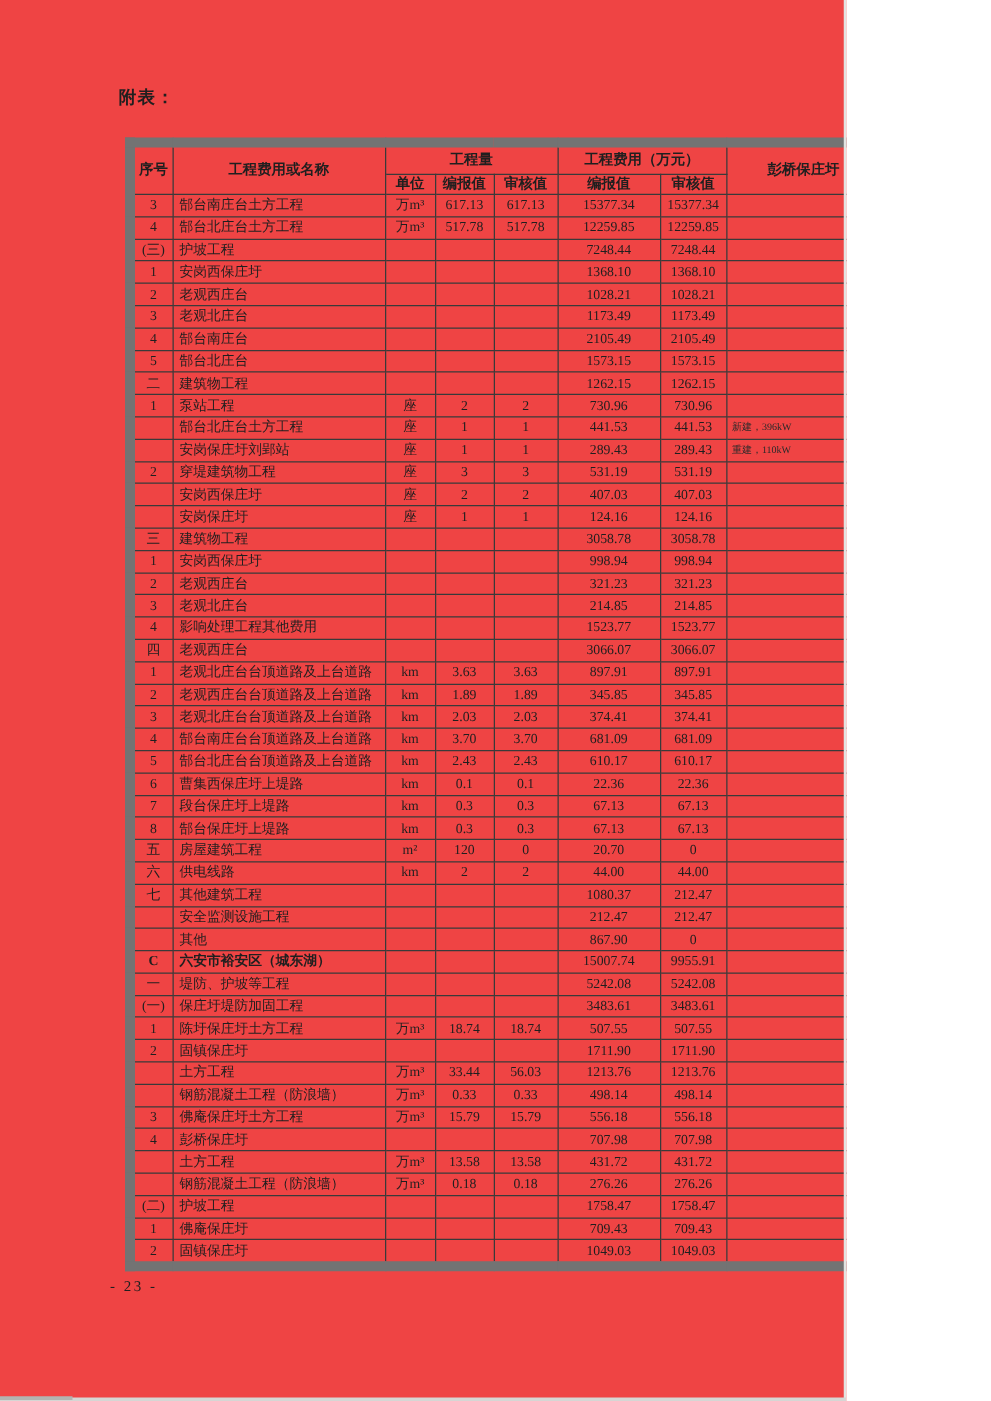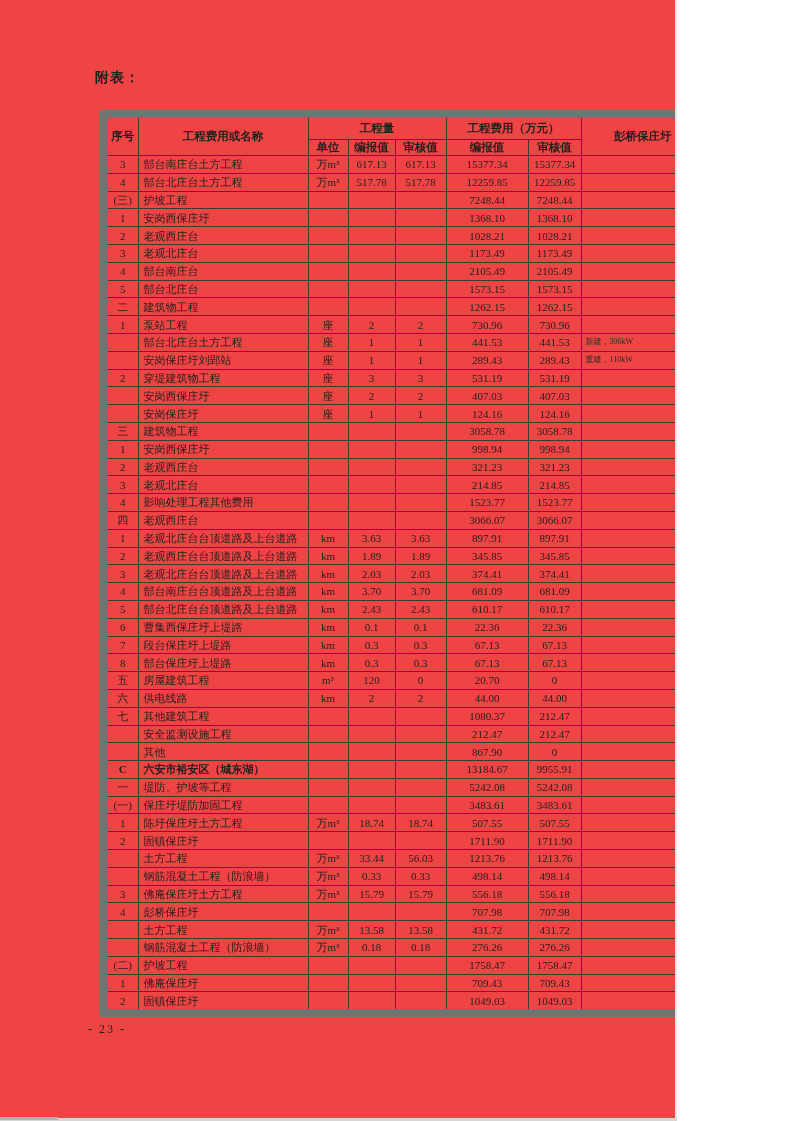--- a/index.html
+++ b/index.html
@@ -478,21 +478,21 @@
           <td>867.90</td>
           <td>0</td>
           <td></td>
         </tr>
         <tr class="bold-row">
           <td>C</td>
           <td>六安市裕安区（城东湖）</td>
           <td></td>
           <td></td>
           <td></td>
-          <td>13184.67</td>
+          <td>15007.74</td>
           <td>9955.91</td>
           <td></td>
         </tr>
         <tr>
           <td>一</td>
           <td>堤防、护坡等工程</td>
           <td></td>
           <td></td>
           <td></td>
           <td>5242.08</td>

